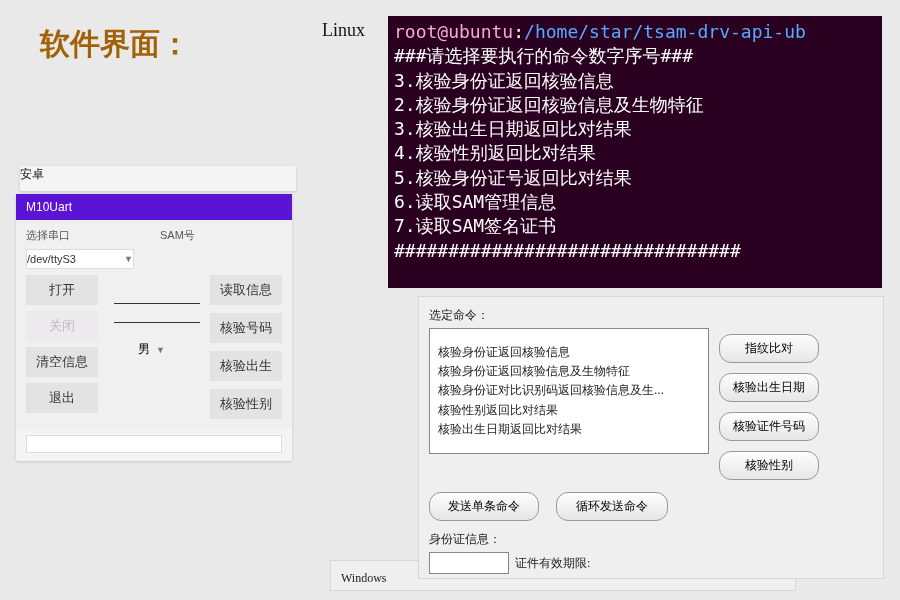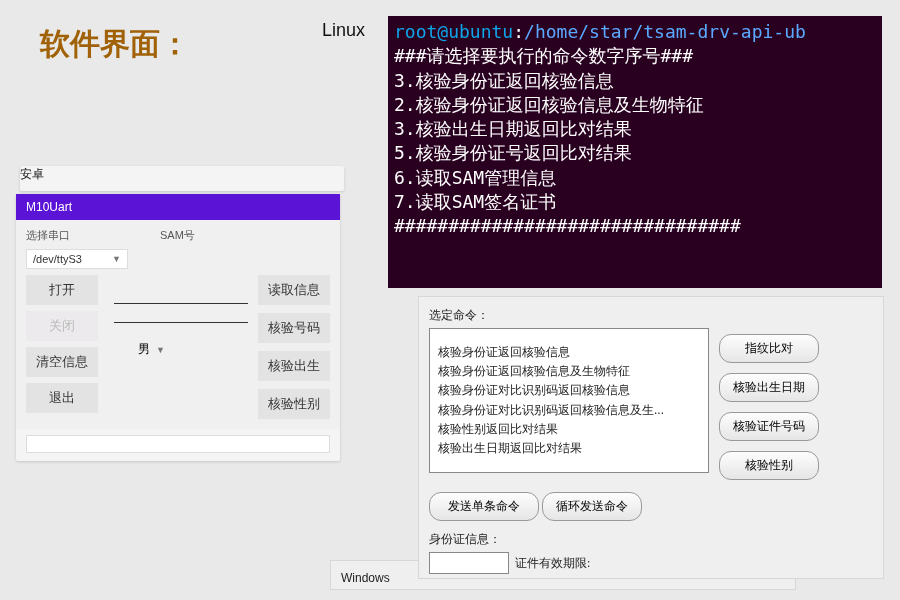--- a/index.html
+++ b/index.html
@@ -16,50 +16,51 @@
     top: 24px;
     left: 40px;
     font-size: 30px;
     font-weight: 600;
     color: #a16207;
   }
   .label {
     position: absolute;
     font-size: 18px;
     color: #111;
+    font-family: Liberation Serif, serif;
   }
   .label.linux { top: 20px; left: 322px; }
   .label.android { top: 166px; left: 20px; }
   .label.windows { top: 560px; left: 330px; }
 
   
   .linux-term {
     position: absolute;
     top: 16px;
     left: 388px;
     width: 494px;
     height: 272px;
     background: #2a0020;
     color: #fff;
     font-family: "DejaVu Sans Mono", "Noto Sans Mono CJK", monospace;
     font-size: 18px;
     line-height: 1.35;
     padding: 4px 6px;
     overflow: hidden;
   }
-  .linux-term .prompt-user { color: #0ea5e9; }
+  .linux-term .prompt-user { color: #f9a8d4; }
   .linux-term .prompt-path { color: #5aa9ff; }
   .linux-term .line { white-space: nowrap; }
 
   
   .android {
     position: absolute;
     top: 194px;
     left: 16px;
-    width: 324px;
+    width: 276px;
     background: #f4f4f5;
     border-radius: 2px;
     box-shadow: 0 1px 3px rgba(0,0,0,0.15);
     font-size: 12px;
     padding-bottom: 8px;
   }
   .android .titlebar {
     background: #5b13d6;
     color: #fff;
     padding: 6px 10px;
@@ -76,24 +77,24 @@
     gap: 6px;
   }
   .android .lbl {
     font-size: 11px;
     color: #555;
     width: 68px;
   }
   .android .select {
     display: inline-flex;
     align-items: center;
-    gap: 30px;
+    gap: 48px;
     background: #fff;
     border: 1px solid #ddd;
-    padding: 3px 6px;
+    padding: 3px 0;
     font-size: 11px;
     color: #333;
     min-width: 96px;
   }
   .android .select .caret {
     font-size: 9px;
     color: #777;
   }
   .android .btn {
     background: #e3e3e4;
@@ -186,21 +187,21 @@
     border: 1px solid #999;
     border-radius: 12px;
     padding: 5px 0;
     width: 100px;
     font-size: 12px;
     text-align: center;
     cursor: pointer;
   }
   .windows .rowbtns {
     display: flex;
-    gap: 3px;
+    gap: 17px;
     margin-top: 12px;
   }
   .windows .idrow {
     display: flex;
     align-items: center;
     gap: 6px;
     margin-top: 10px;
     font-size: 12px;
     font-family: Liberation Serif, serif;
   }
@@ -221,20 +222,21 @@
 <div class="label windows">Windows</div>
 
 <div class="linux-term">
   <div class="line">
     <span class="prompt-user">root@ubuntu</span><span>:</span><span class="prompt-path">/home/star/tsam-drv-api-ub</span>
   </div>
   <div class="line">###请选择要执行的命令数字序号###</div>
   <div class="line">3.核验身份证返回核验信息</div>
   <div class="line">2.核验身份证返回核验信息及生物特征</div>
   <div class="line">3.核验出生日期返回比对结果</div>
+  <div class="line">4.核验性别返回比对结果</div>
   <div class="line">5.核验身份证号返回比对结果</div>
   <div class="line">6.读取SAM管理信息</div>
   <div class="line">7.读取SAM签名证书</div>
   <div class="line">################################</div>
 </div>
 
 <div class="android">
   <div class="titlebar">M10Uart</div>
   <div class="body">
     <div class="row">
@@ -272,35 +274,34 @@
   </div>
   <div class="whitebox"></div>
 </div>
 
 <div class="windows">
   <div class="fieldset-label">选定命令：</div>
   <div class="topflex">
     <div class="listbox">
       <div>核验身份证返回核验信息</div>
       <div>核验身份证返回核验信息及生物特征</div>
-      <div>核验身份证对比识别码返回核验信息</div>
       <div>核验身份证对比识别码返回核验信息及生...</div>
       <div>核验性别返回比对结果</div>
       <div>核验出生日期返回比对结果</div>
     </div>
     <div class="rbtns">
       <button class="wbtn">指纹比对</button>
       <button class="wbtn">核验出生日期</button>
       <button class="wbtn">核验证件号码</button>
       <button class="wbtn">核验性别</button>
     </div>
   </div>
   <div class="rowbtns">
     <button class="wbtn" style="width:110px">发送单条命令</button>
-    <button class="wbtn" style="width:100px">循环发送命令</button>
+    <button class="wbtn" style="width:112px">循环发送命令</button>
   </div>
   <div class="idrow">
     <span>身份证信息：</span>
   </div>
   <div class="idrow" style="margin-top:4px">
     <div class="idinput"></div>
     <span>证件有效期限:</span>
   </div>
 </div>
 

